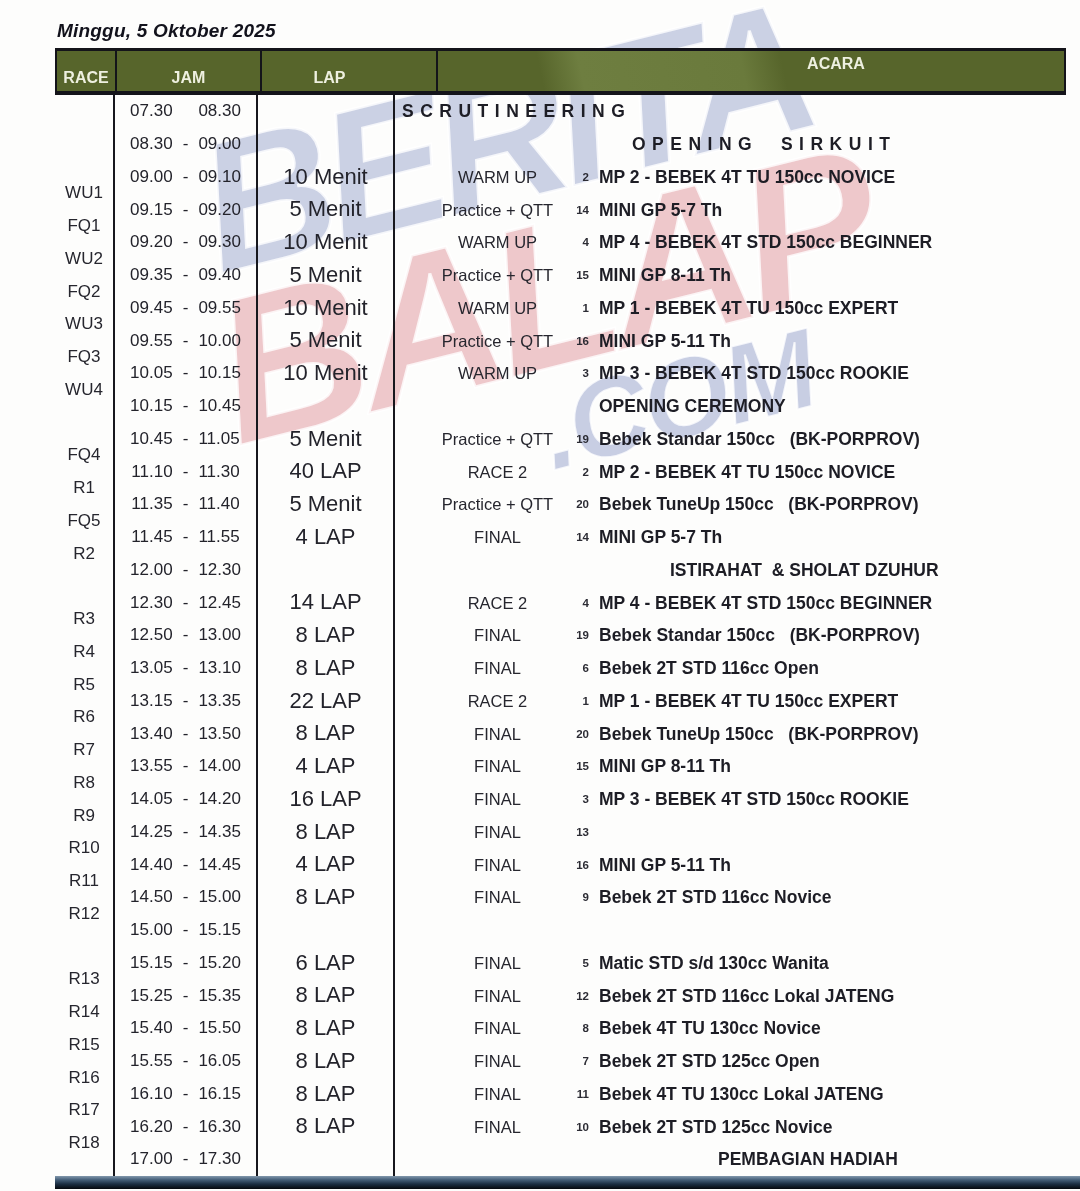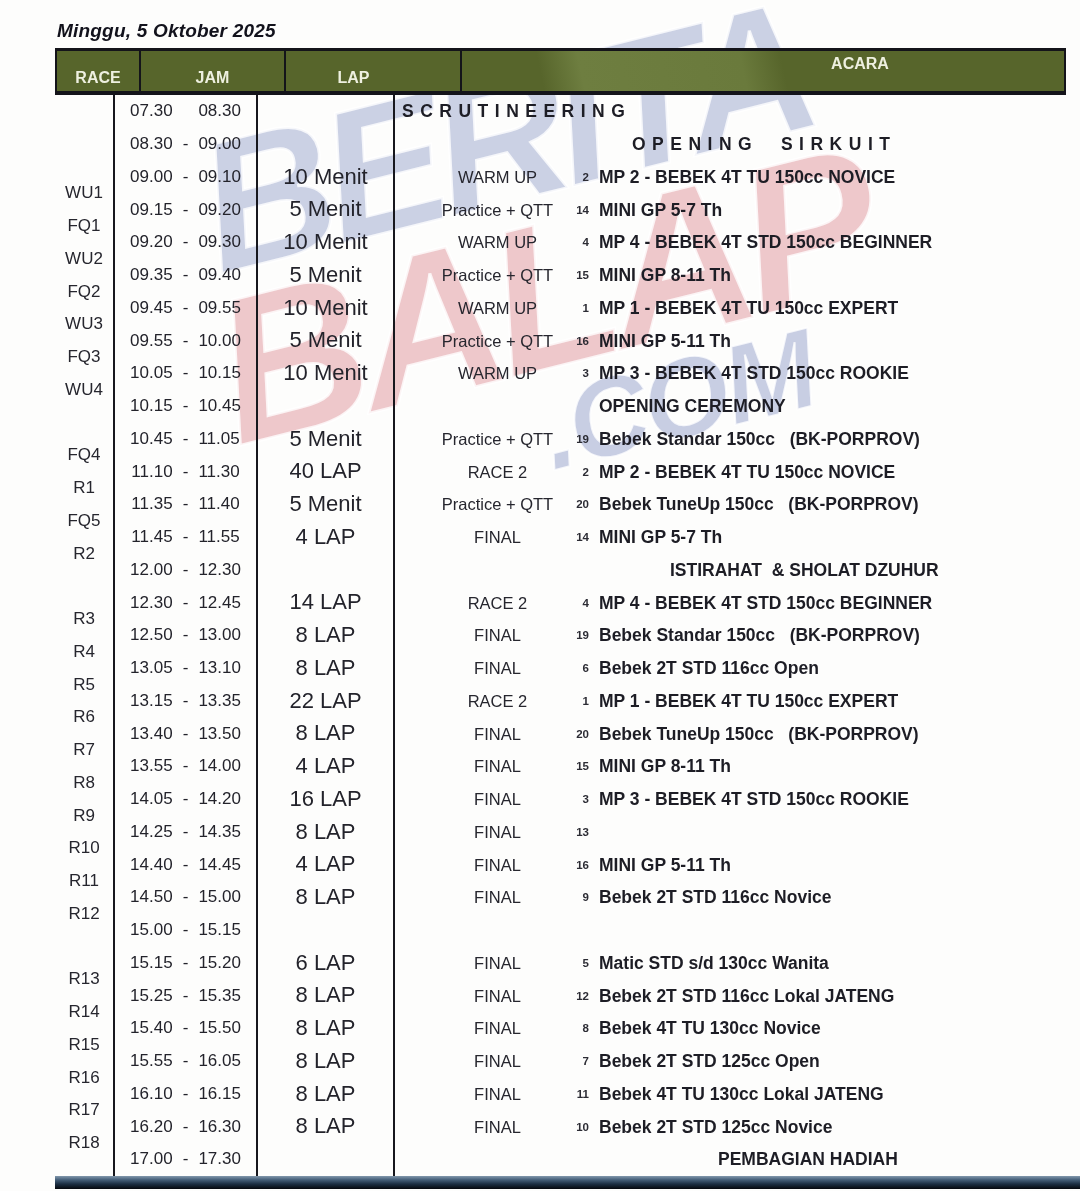--- a/index.html
+++ b/index.html
@@ -25,21 +25,21 @@
   
   .table{position:absolute;left:55px;top:48px;width:1011px;z-index:1;}
   .thead{
     display:flex;height:40px;
     border-top:3px solid #14141a;border-bottom:4px solid #14141a;
     border-left:2px solid #14141a;border-right:2px solid #14141a;
     background:linear-gradient(78deg,#57652b 48%,#6e7e40 52%,#6a7a3c 68%,#57652b 72%);
     box-sizing:content-box;
   }
   .th{position:relative;color:#eef0e0;font-weight:bold;font-size:16px;}
-  .th-race{width:82px;}
+  .th-race{width:58px;}
   .th-jam{width:145px;border-left:2px solid #14141a;box-sizing:border-box;}
   .th-lap{width:137px;border-left:2px solid #14141a;box-sizing:border-box;}
   .th-acara{flex:1;border-left:2px solid #14141a;box-sizing:border-box;margin-left:39px;}
   .th-bottom{position:absolute;bottom:4px;left:50%;transform:translateX(-50%);}
   .th-top{position:absolute;top:4px;left:398px;transform:translateX(-50%);}
   
   .tbody{background:transparent;}
   .tr{display:flex;height:32.75px;align-items:center;}
   .td-race{width:58px;text-align:center;font-size:17px;color:#26262e;margin-top:33px;}
   .td-jam{

